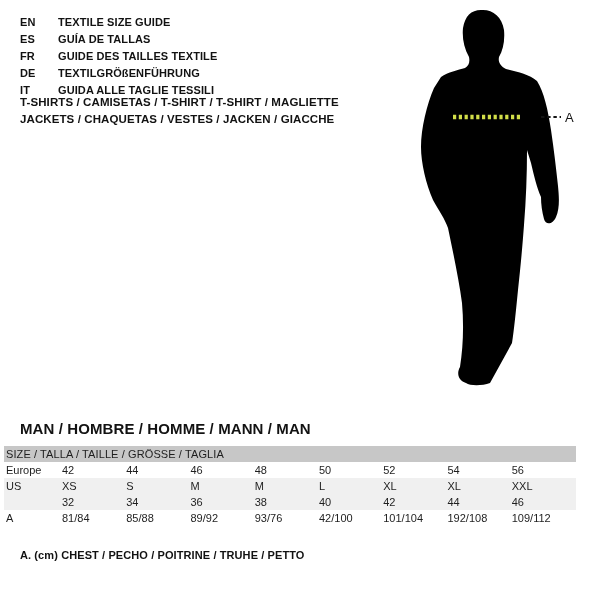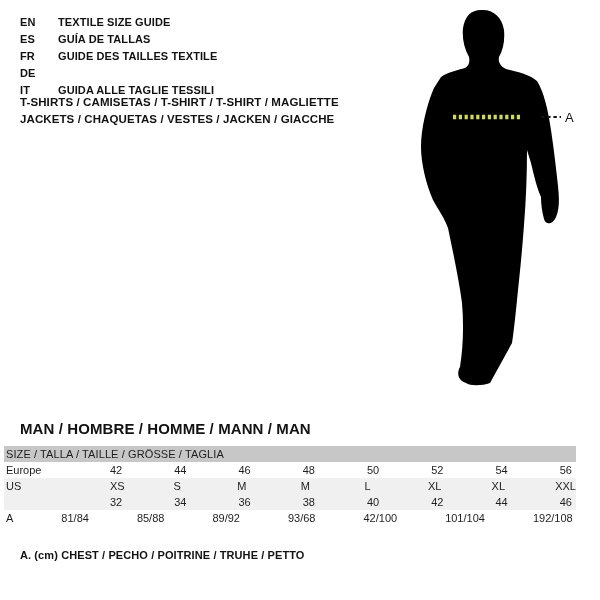--- a/index.html
+++ b/index.html
@@ -30,21 +30,21 @@
 
   
   .size-table { position: absolute; top: 446px; left: 4px; width: 572px; font-size: 11px; }
   .table-header {
     background: #c7c7c7;
     height: 16px; line-height: 16px;
     padding-left: 2px;
     color: #1e1e1e;
     letter-spacing: 0.1px;
   }
-  .table-rows .table-row { display: flex; height: 16px; line-height: 16px; gap: 48px; }
+  .table-rows .table-row { display: flex; height: 16px; line-height: 16px; }
   .table-rows .table-row:nth-child(2),
   .table-rows .table-row:nth-child(3) { background: #f0f0f0; }
   .row-label { width: 56px; padding-left: 2px; color: #1e1e1e; }
   .cell { flex: 1; text-align: left; color: #1e1e1e; }
 
   
   .footnote { position: absolute; top: 549px; left: 20px; font-size: 11px; font-weight: bold; letter-spacing: 0.1px; }
 </style>
 </head>
 <body>
@@ -59,20 +59,21 @@
       <div class="lang-row">
         <span class="lang-code">ES</span>
         <span>GUÍA DE TALLAS</span>
       </div>
       <div class="lang-row">
         <span class="lang-code">FR</span>
         <span>GUIDE DES TAILLES TEXTILE</span>
       </div>
       <div class="lang-row">
         <span class="lang-code">DE</span>
+        <span>TEXTILGRÖßENFÜHRUNG</span>
       </div>
       <div class="lang-row">
         <span class="lang-code">IT</span>
         <span>GUIDA ALLE TAGLIE TESSILI</span>
       </div>
     </div>
 
   <div class="categories">
       <div class="category-line">T-SHIRTS / CAMISETAS / T-SHIRT / T-SHIRT / MAGLIETTE</div>
       <div class="category-line">JACKETS / CHAQUETAS / VESTES / JACKEN / GIACCHE</div>
@@ -150,21 +151,21 @@
           <span class="cell">40</span>
           <span class="cell">42</span>
           <span class="cell">44</span>
           <span class="cell">46</span>
         </div>
         <div class="table-row">
           <span class="row-label">A</span>
           <span class="cell">81/84</span>
           <span class="cell">85/88</span>
           <span class="cell">89/92</span>
-          <span class="cell">93/68</span>
+          <span class="cell">93/76</span>
           <span class="cell">42/100</span>
           <span class="cell">101/104</span>
           <span class="cell">192/108</span>
           <span class="cell">109/112</span>
         </div>
       </div>
   </div>
 
   <div class="footnote">A. (cm) CHEST / PECHO / POITRINE / TRUHE / PETTO</div>
 

